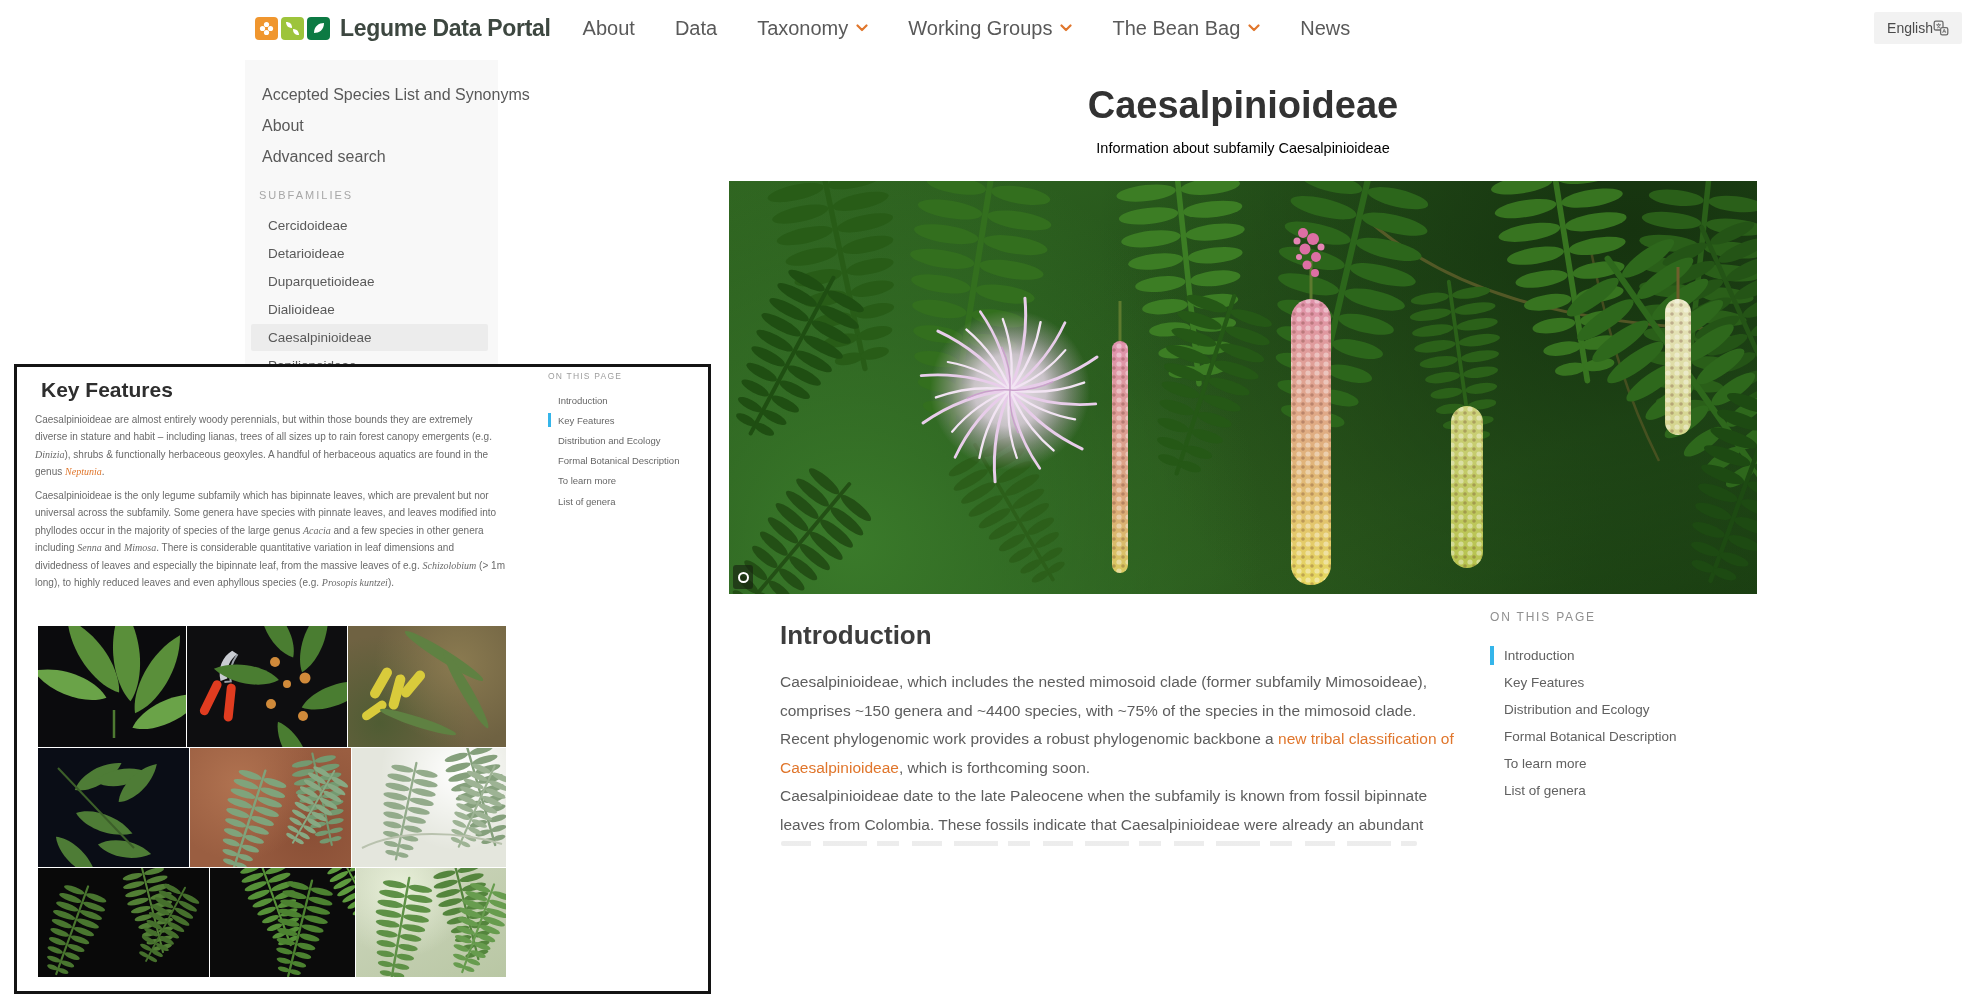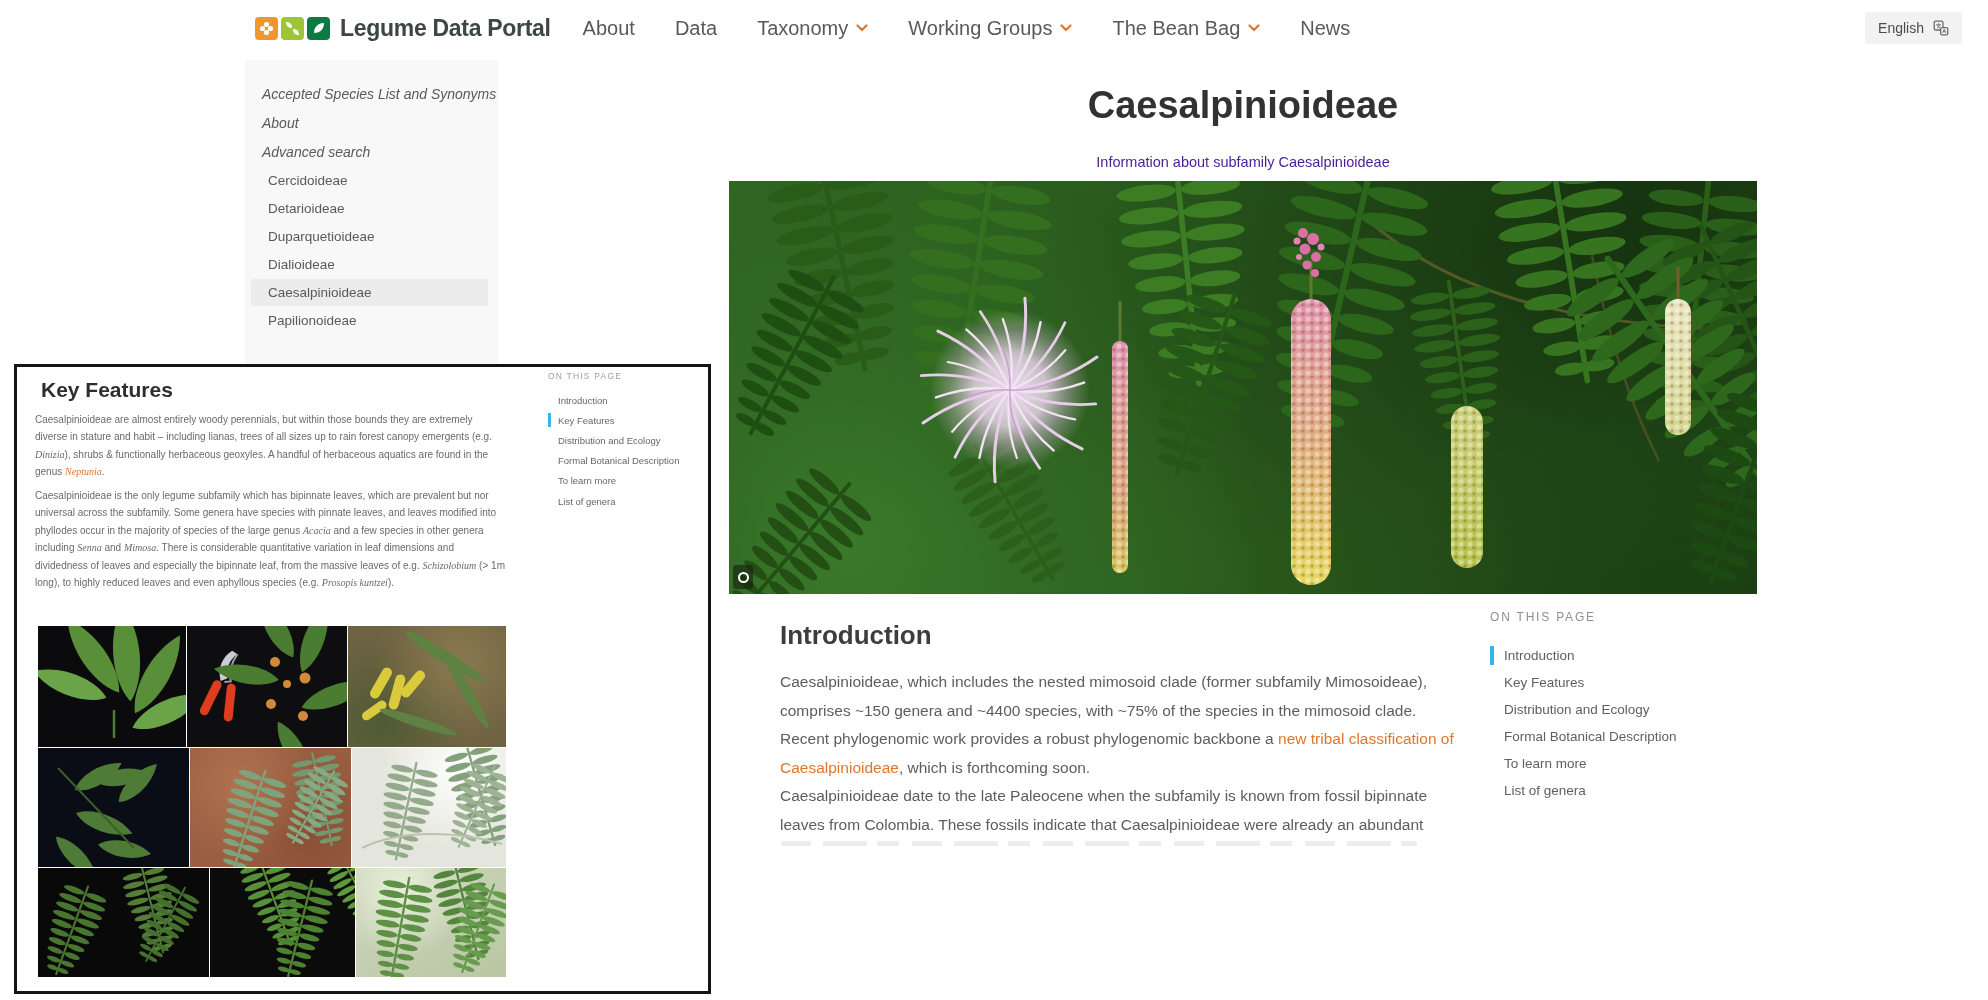--- a/index.html
+++ b/index.html
@@ -11,37 +11,37 @@
     display:flex; align-items:center; padding:0 26px 0 255px; z-index:5; }
   .logo { display:flex; align-items:center; gap:10px; cursor:pointer; }
   .logo-squares { display:flex; gap:3px; }
   .lsq { width:23px; height:23px; border-radius:4px; display:flex; align-items:center; justify-content:center; }
   .lsq1 { background:#f0962e; } .lsq2 { background:#9dc43b; } .lsq3 { background:#0c7a43; }
   .brand-text { font-size:23px; font-weight:bold; color:#3d4740; letter-spacing:-0.3px; white-space:nowrap; }
   .topnav { display:flex; align-items:center; gap:40px; margin-left:32px; }
   .topnav-item { display:flex; align-items:center; gap:8px; font-size:20px; color:#595959; cursor:pointer; white-space:nowrap; }
   .chev { width:12px; height:8px; }
   .hspacer { flex:1; }
-  .lang-btn { display:flex; align-items:center; gap:9px; background:#f2f2f2; border:none;
+  .lang-btn { display:flex; align-items:center; background:#f2f2f2; border:none;
     padding:8px 13px; font-size:14px; color:#4b4b4b; border-radius:2px; cursor:pointer;
     font-family:"Liberation Sans", sans-serif; }
 
   
   .sidebar { position:absolute; left:245px; top:60px; width:253px; height:924px;
     background:#f8f8f8; padding-top:20px; z-index:1; }
-  .side-link { font-size:14px; color:#595959; padding:6px 10px 6px 17px; margin-bottom:1px; cursor:pointer; white-space:nowrap;font-style:italic; }
+  .side-link { font-size:16px; color:#595959; padding:6px 10px 6px 17px; margin-bottom:1px; cursor:pointer; white-space:nowrap; }
   .side-section { font-size:11px; color:#a6a6a6; letter-spacing:2px; padding:16px 10px 10px 14px; }
   .side-sub { font-size:13.5px; color:#595959; padding:6px 10px 6px 17px; margin:1px 10px 1px 6px; cursor:pointer; border-radius:2px; }
   .side-sub.active { background:#ececec; }
 
   
   .page-title { position:absolute; left:729px; top:84px; width:1028px; text-align:center;
     font-size:38px; font-weight:bold; color:#323232; }
-  .page-subtitle { position:absolute; left:729px; top:154px; width:1028px; text-align:center;
-    font-size:14.5px; color:#4c1d95; }
+  .page-subtitle { position:absolute; left:729px; top:140px; width:1028px; text-align:center;
+    font-size:14.5px; color:#000000; }
 
   
   .hero { position:absolute; left:729px; top:181px; width:1028px; height:413px; overflow:hidden;
     background:
       radial-gradient(circle at 12% 88%, #3a7a2a, transparent 42%),
       radial-gradient(circle at 88% 12%, #16330f, transparent 55%),
       radial-gradient(circle at 55% 75%, #2c5a1d, transparent 48%),
       linear-gradient(160deg, #2f6420, #23501a 45%, #295c1e 72%, #1d4413); }
   .hero svg { position:absolute; left:0; top:0; }
   .hero-badge { position:absolute; left:4px; bottom:5px; width:20px; height:24px;
@@ -223,20 +223,21 @@
       <rect x="9.5" y="9.5" width="9" height="9" rx="2" fill="#f2f2f2" stroke="#6b6b6b" stroke-width="1.6"></rect>
       <path d="M12 16 l2-4.4 2 4.4 M12.7 14.6 h2.6" fill="none" stroke="#6b6b6b" stroke-width="1.1"></path>
     </svg>
   </button>
 </div>
 
 <aside class="sidebar">
   <div class="side-link">Accepted Species List and Synonyms</div>
   <div class="side-link">About</div>
   <div class="side-link">Advanced search</div>
+  <div class="side-section">SUBFAMILIES</div>
   <div class="side-sub">Cercidoideae</div>
   <div class="side-sub">Detarioideae</div>
   <div class="side-sub">Duparquetioideae</div>
   <div class="side-sub">Dialioideae</div>
   <div class="side-sub active">Caesalpinioideae</div>
   <div class="side-sub">Papilionoideae</div>
 </aside>
 
 <h1 class="page-title">Caesalpinioideae</h1>
 <div class="page-subtitle">Information about subfamily Caesalpinioideae</div>

